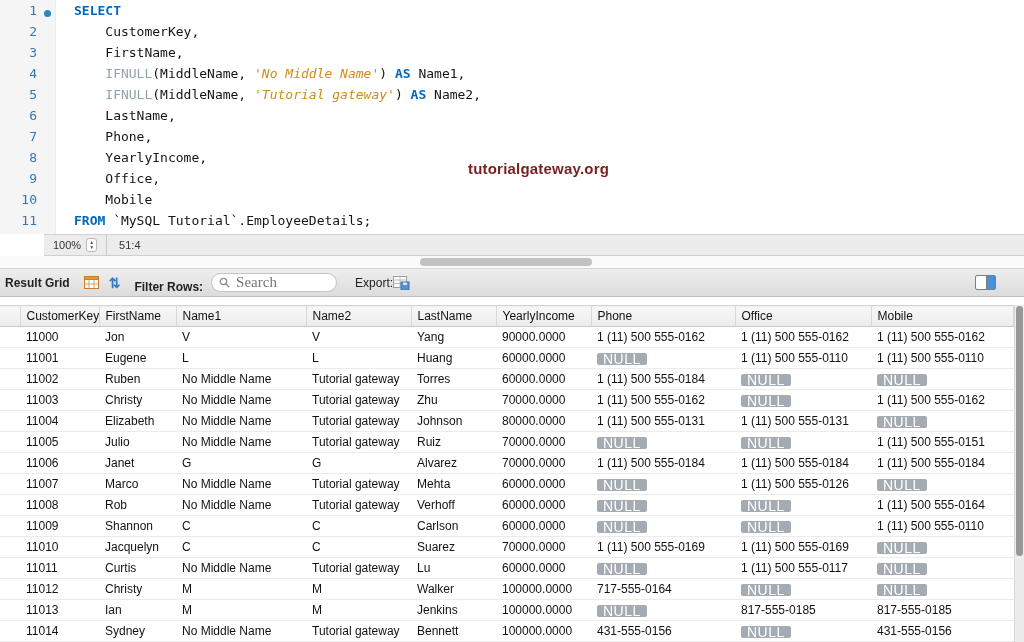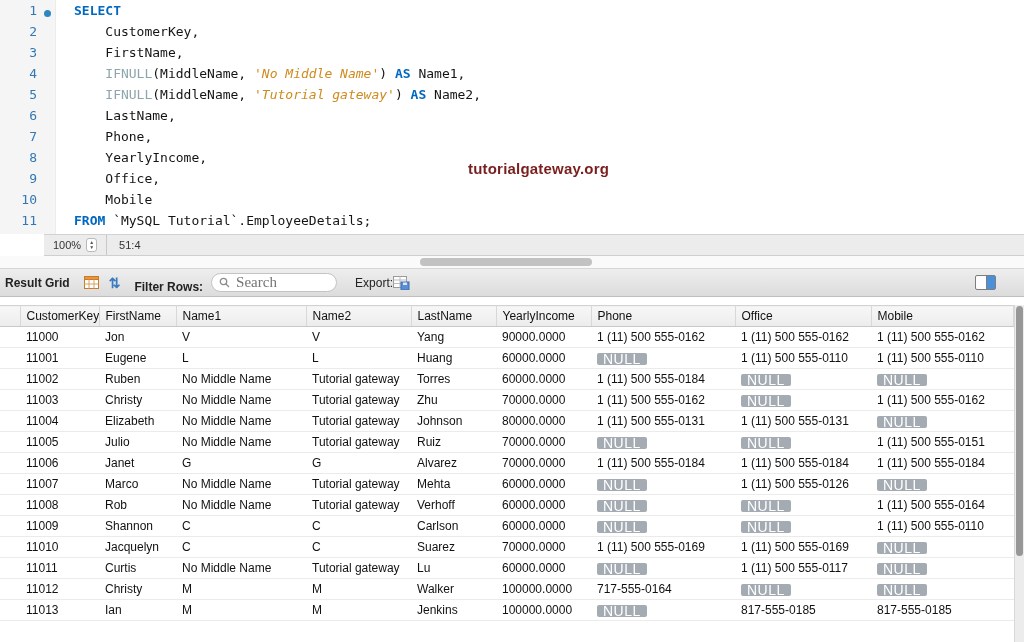--- a/index.html
+++ b/index.html
@@ -373,20 +373,32 @@
             <td>11013</td>
             <td>Ian</td>
             <td>M</td>
             <td>M</td>
             <td>Jenkins</td>
             <td>100000.0000</td>
             <td><span class="null-badge">NULL</span></td>
             <td>817-555-0185</td>
             <td>817-555-0185</td>
           </tr>
+          <tr>
+            <td class="rowhandle"></td>
+            <td>11014</td>
+            <td>Sydney</td>
+            <td>No Middle Name</td>
+            <td>Tutorial gateway</td>
+            <td>Bennett</td>
+            <td>100000.0000</td>
+            <td>431-555-0156</td>
+            <td><span class="null-badge">NULL</span></td>
+            <td>431-555-0156</td>
+          </tr>
         </tbody>
     </table>
     <div class="vscroll">
       <div class="vthumb"></div>
     </div>
   </div>
 
 </div>
 
 </body></html>

